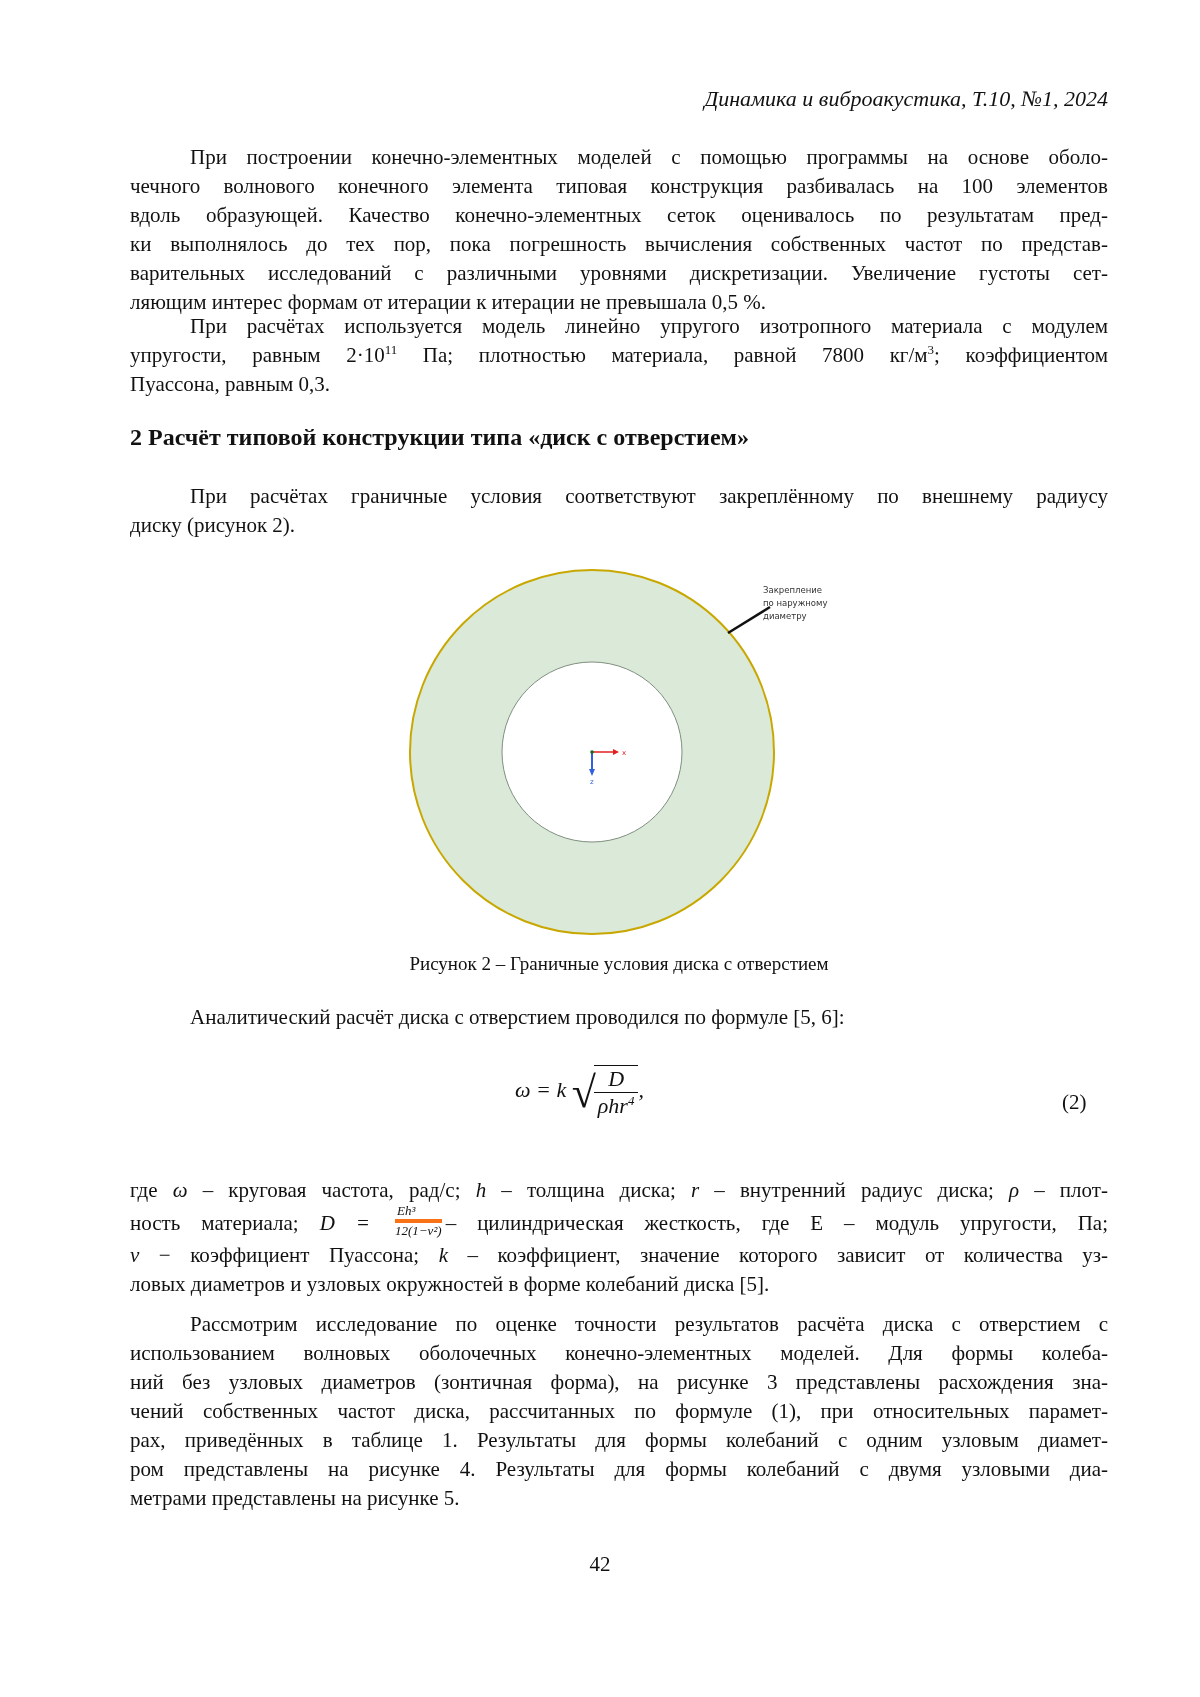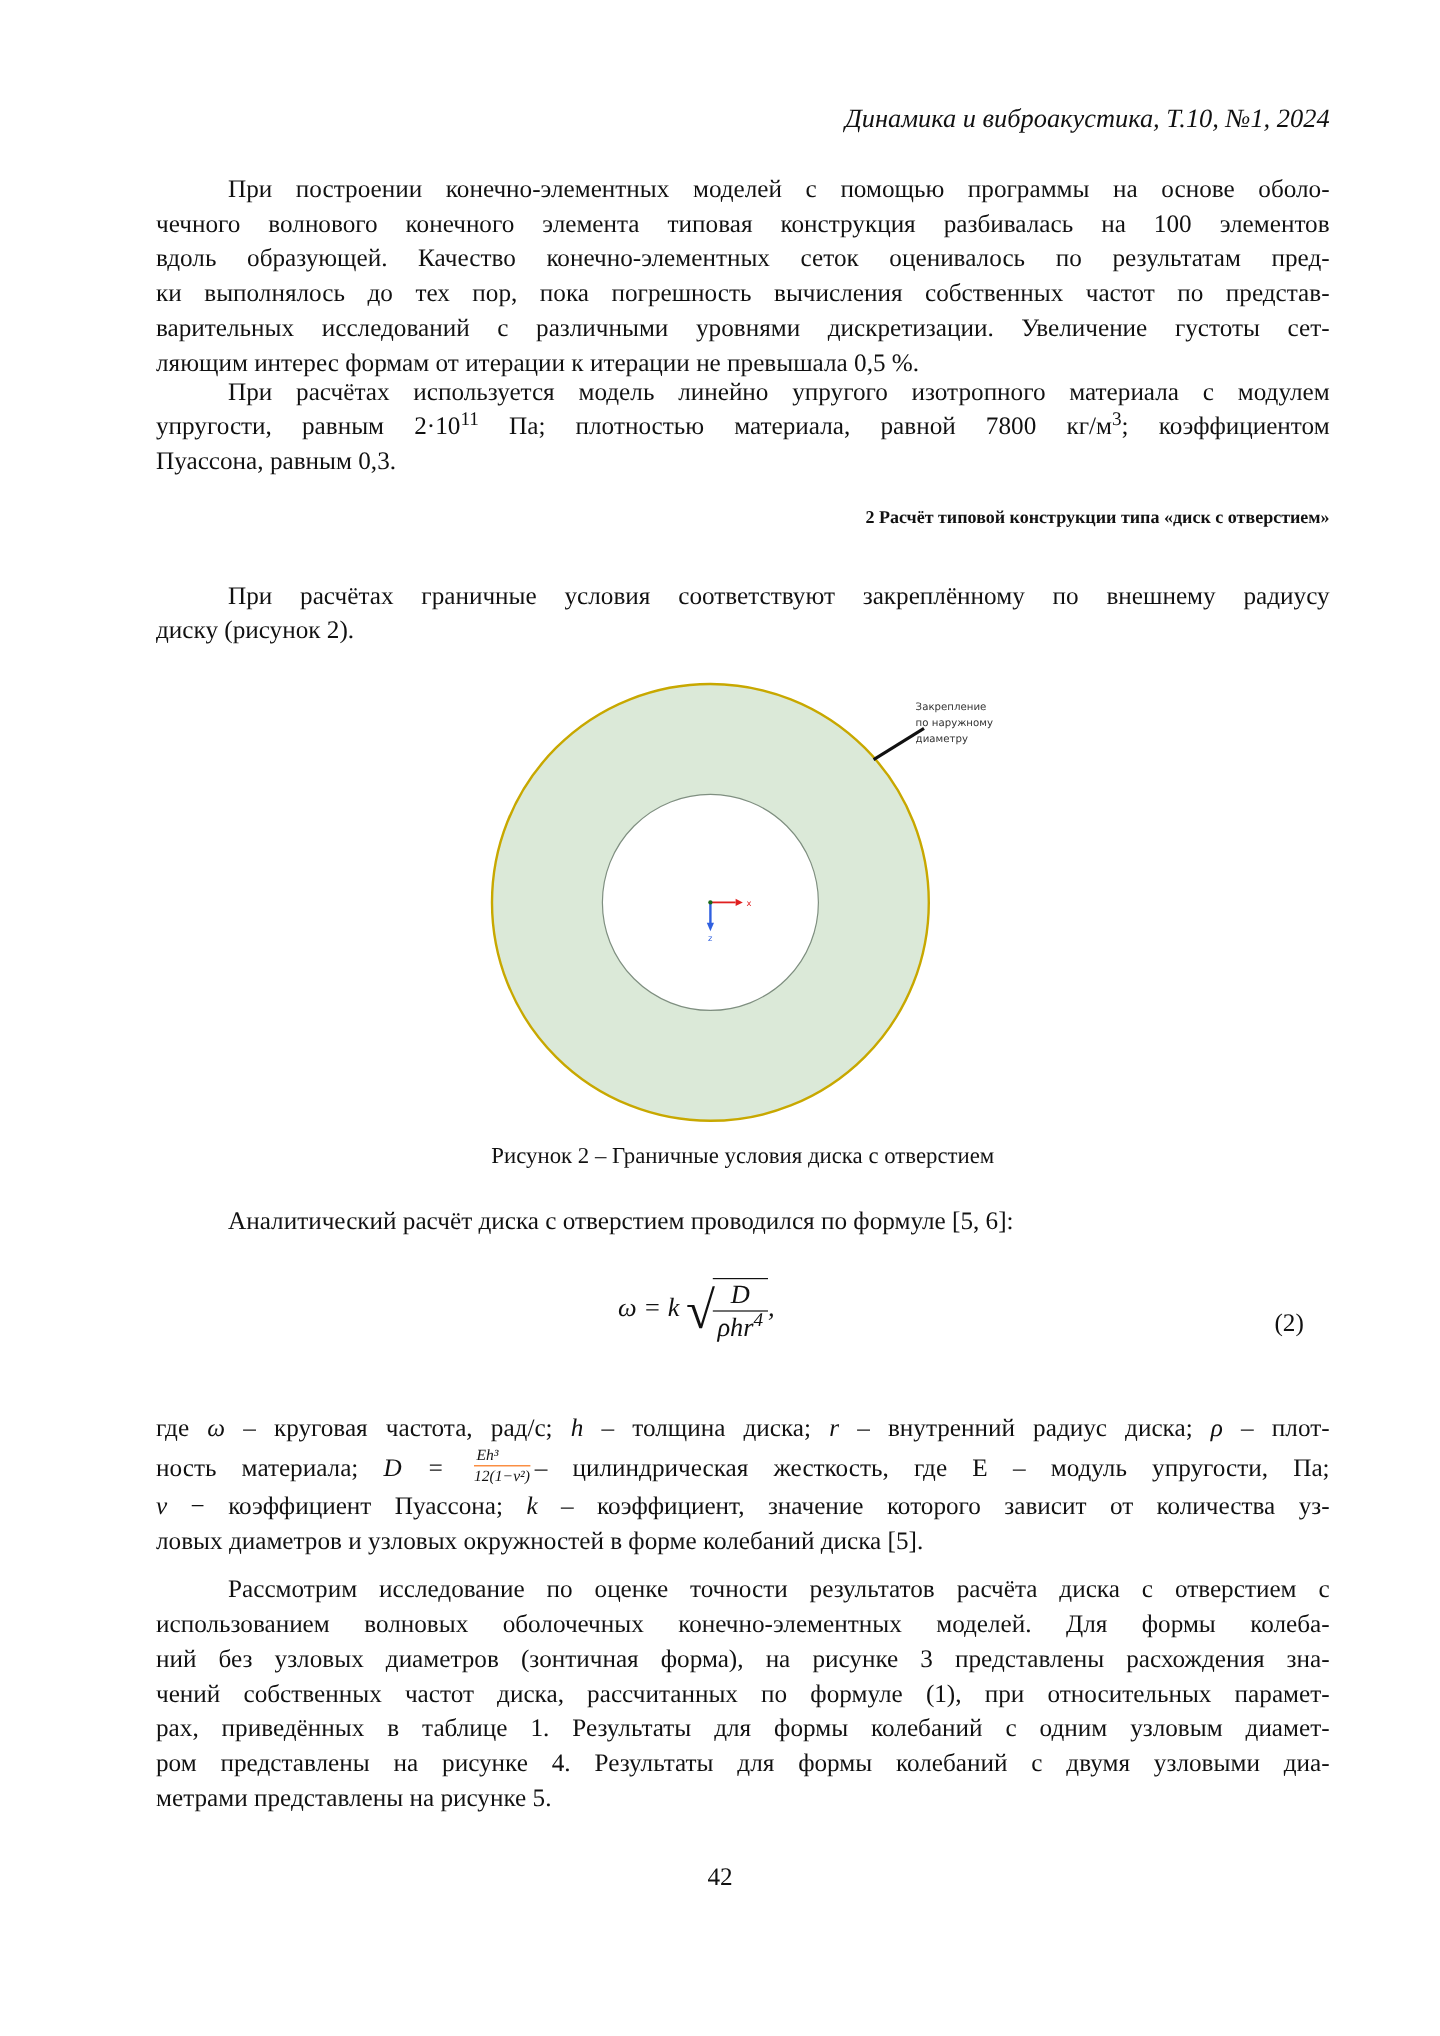--- a/index.html
+++ b/index.html
@@ -4,33 +4,33 @@
 <style>
   html, body { margin: 0; padding: 0; background: #ffffff; }
   body { width: 1200px; height: 1697px; position: relative; overflow: hidden;
          font-family: "Liberation Serif", serif; color: #111; }
   .page { position: absolute; left: 0; top: 0; width: 1200px; height: 1697px; }
   .running-head { position: absolute; right: 92px; top: 86px; font-style: italic; font-size: 22px; }
   .text { position: absolute; left: 130px; width: 978px; font-size: 21px; line-height: 29px; text-align: justify; }
   .line { display: block; text-align: justify; text-align-last: justify; white-space: nowrap; }
   .line.last { text-align-last: left; font-family: Liberation Serif, serif; }
   .indent { padding-left: 60px; }
-  sup { font-size: 16px; line-height: 0; vertical-align: 8px; }
-  .heading { position: absolute; left: 130px; width: 978px; top: 424px; text-align: right; font-weight: bold; font-size: 15px; }
+  sup { font-size: 13px; line-height: 0; vertical-align: 8px; }
+  .heading { position: absolute; left: 130px; width: 978px; top: 424px; text-align: left; font-weight: bold; font-size: 24px; }
   .figure { position: absolute; left: 396px; top: 559px; width: 380px; height: 380px; }
   .callout { position: absolute; left: 763px; top: 584px; font-family: "DejaVu Sans", sans-serif; font-size: 8.5px; line-height: 13px; color: #333; }
   .caption { position: absolute; left: 130px; width: 978px; top: 953px; text-align: center; font-size: 19px; }
   .formula { position: absolute; left: 515px; top: 1065px; font-size: 22px; font-style: italic; }
   .formula .frac { display: inline-block; vertical-align: middle; text-align: center; }
   .formula .num { display: block; border-bottom: 1.5px solid #111; padding: 0 4px; }
   .formula .den { display: block; padding: 0 4px; }
   .eqnum { position: absolute; left: 1062px; top: 1090px; font-size: 21px; }
   .page-number { position: absolute; left: 0; width: 1200px; top: 1552px; text-align: center; font-size: 21px; }
   .inline-frac { display: inline-block; vertical-align: middle; text-align: center; font-size: 13px; line-height: 16px; margin: -8px 4px 0 4px; font-style: italic; }
-  .inline-frac .n { display: block; border-bottom: 1px solid #f97316; padding: 0 2px; }
+  .inline-frac .n { display: block; border-bottom: 4px solid #f97316; padding: 0 2px; }
   .inline-frac .d { display: block; }
   .math { font-style: italic; }
 </style>
 </head>
 <body>
 
 <div class="page">
 
   <div class="running-head">Динамика и виброакустика, Т.10, №1, 2024</div>
 

